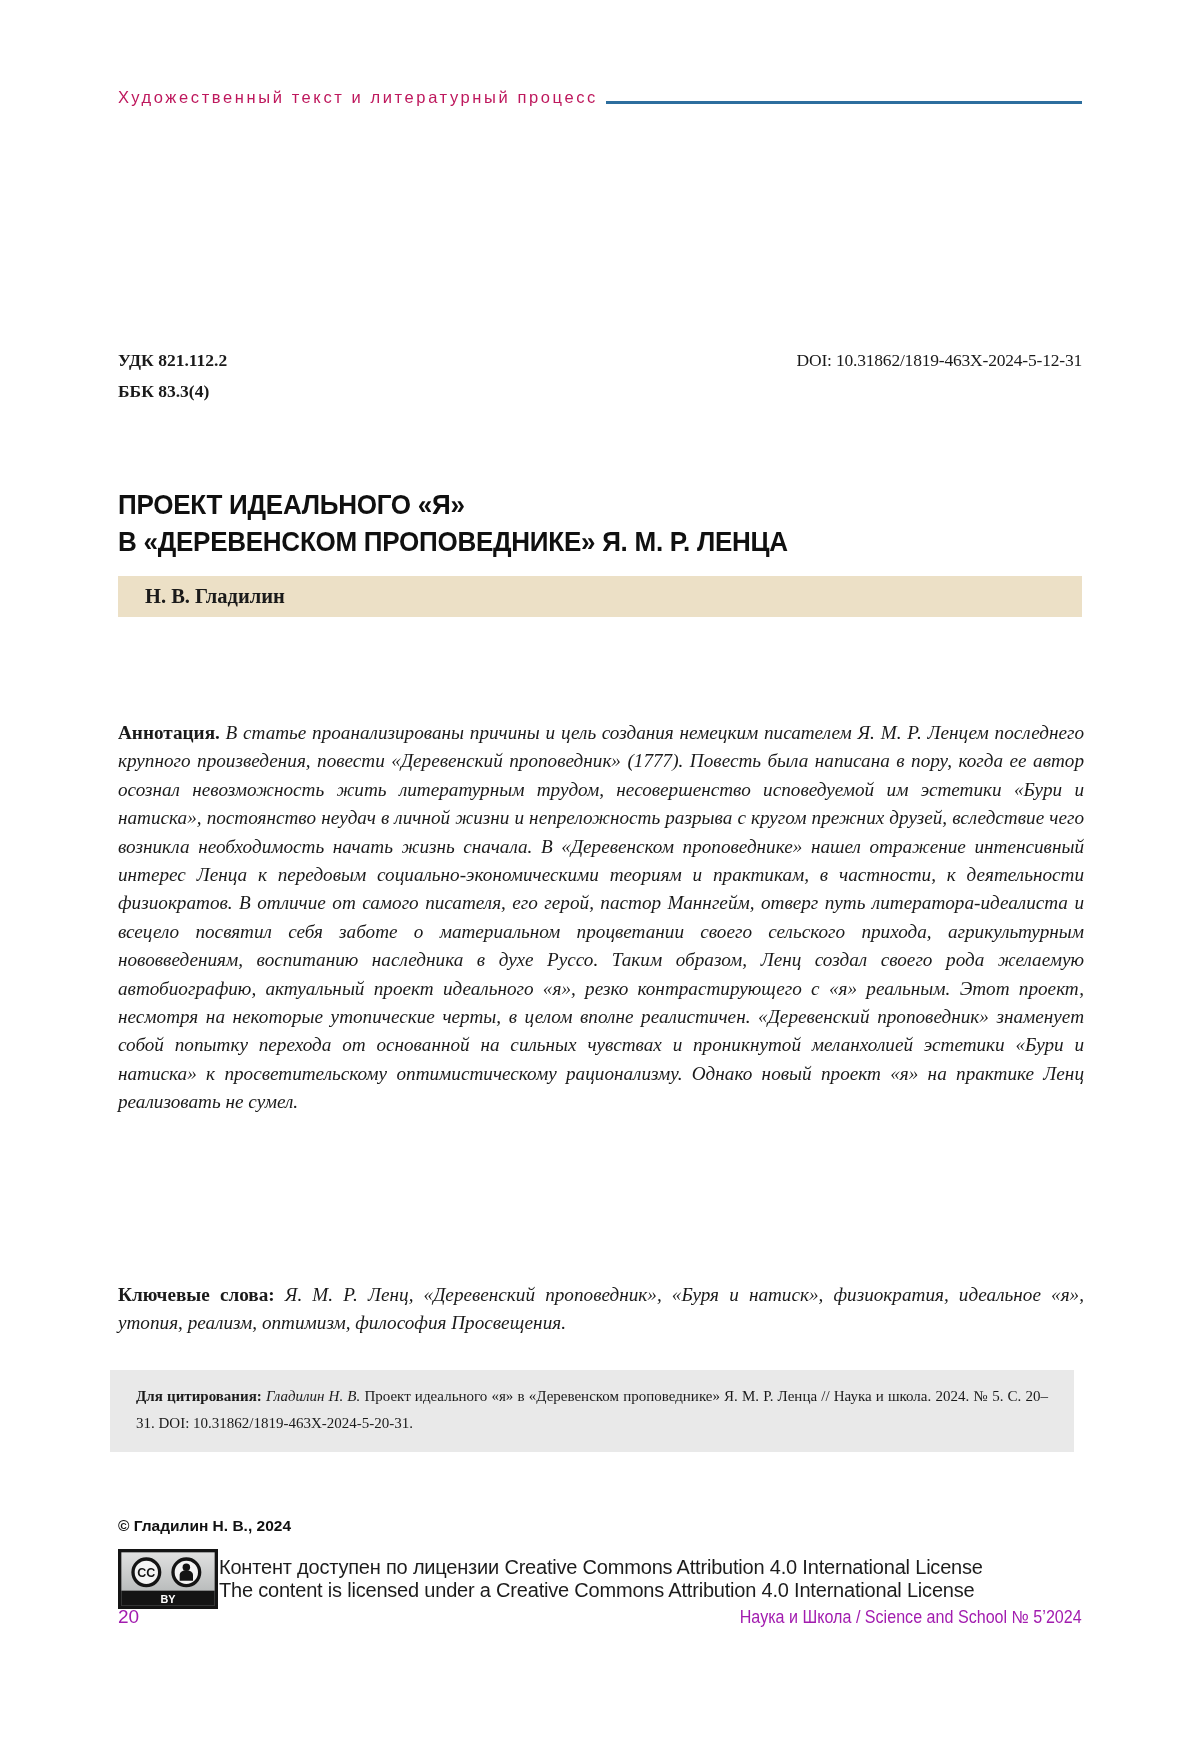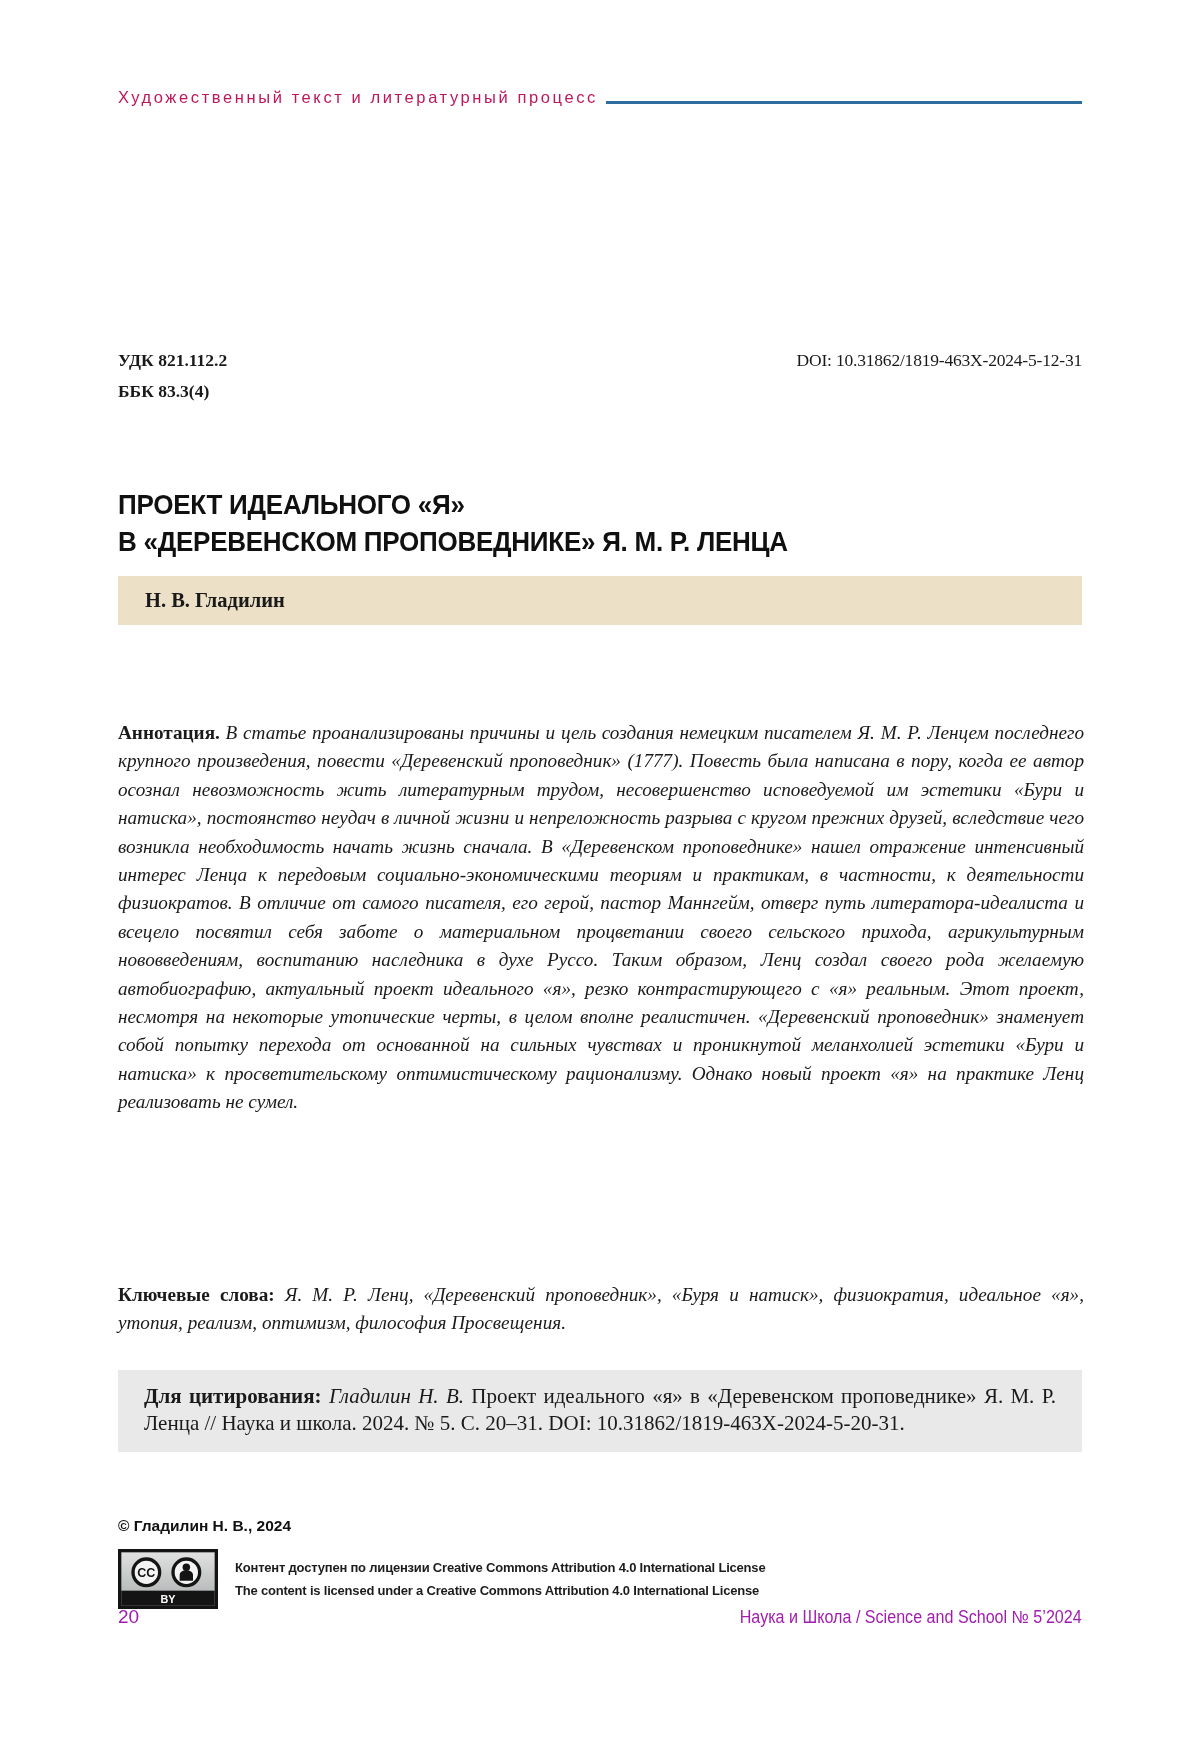--- a/index.html
+++ b/index.html
@@ -36,63 +36,62 @@
   
   .title {
     position:absolute; top:486px; left:118px; width:1000px;
     font-family:"Liberation Sans", sans-serif;
     font-weight:bold; font-size:28px; line-height:37px;
     color:#101010; letter-spacing:-0.3px;
     transform:scaleX(0.93); transform-origin:left top;
   }
   
   .author-box {
-    position:absolute; top:576px; left:118px; width:964px; height:49px;
+    position:absolute; top:576px; left:118px; width:964px; height:41px;
     background:#ece0c6;
     display:flex; align-items:center;
     padding-left:27px;
     font-weight:bold; font-size:20.5px;
   }
   
   .abstract, .keywords {
     position:absolute; left:118px; width:966px;
     font-size:19.2px; line-height:28.4px;
     text-align:justify;
   }
   .abstract { top:719px; }
   .keywords { top:1281px; }
   .abstract b, .keywords b { font-style:normal; font-weight:bold; }
   .abstract i, .keywords i { font-style:italic; }
   
   .cite-box {
-    position:absolute; top:1370px; left:118px; width:964px;
+    position:absolute; top:1370px; left:110px; width:964px;
     background:#e9e9e9;
     padding:13px 26px 15px 26px;
-    font-size:21px; line-height:27px;
+    font-size:15px; line-height:27px;
     text-align:justify;
   }
   .cite-box b { font-weight:bold; }
   .cite-box i { font-style:italic; }
   
   .copyright {
     position:absolute; top:1517px; left:118px; width:964px;
     font-family:"Liberation Sans", sans-serif;
     font-weight:bold; font-size:15.5px; color:#111;
   }
   
   .license {
     position:absolute; top:1549px; left:118px; width:964px;
-    display:flex; align-items:center; gap:17px;
+    display:flex; align-items:center; gap:1px;
   }
   .license .badge { flex:0 0 auto; }
   .license .lines {
     font-family:"Liberation Sans", sans-serif;
-    font-size:13px; line-height:23px; color:#1c1c1c;
+    font-size:20px; line-height:23px; color:#1c1c1c;
     letter-spacing:-0.2px;
-    font-weight:bold;
   }
   
   .footer {
     position:absolute; top:1606px; left:118px; width:964px;
     display:flex; justify-content:space-between; align-items:baseline;
     color:#a21caf;
   }
   .footer .pageno { font-family:"Liberation Sans", sans-serif; font-size:19px; }
   .footer .journal {
     font-family:"Liberation Sans", sans-serif; font-size:17.5px;

